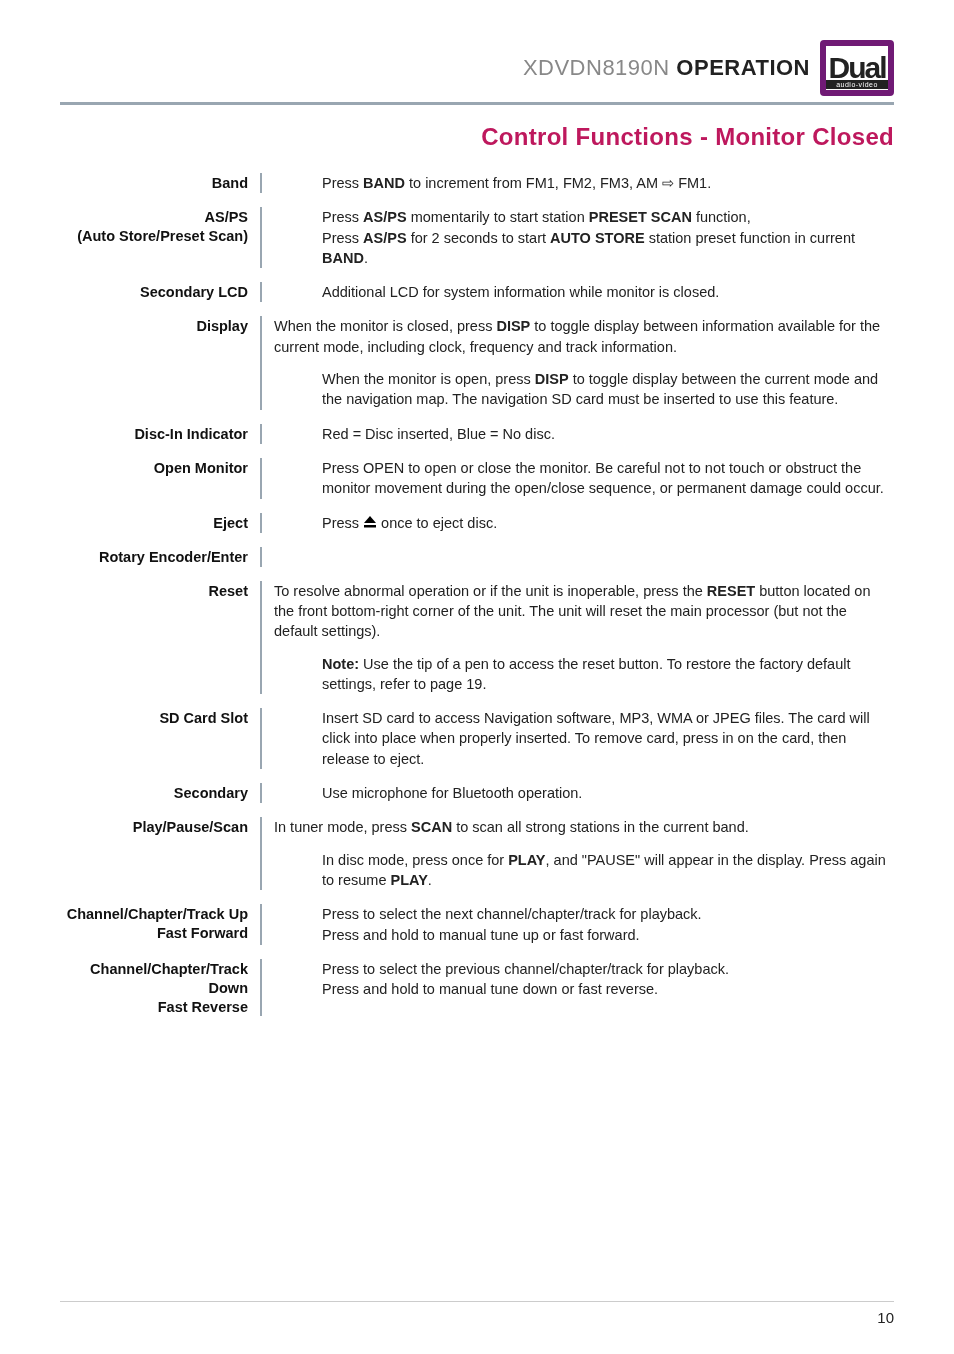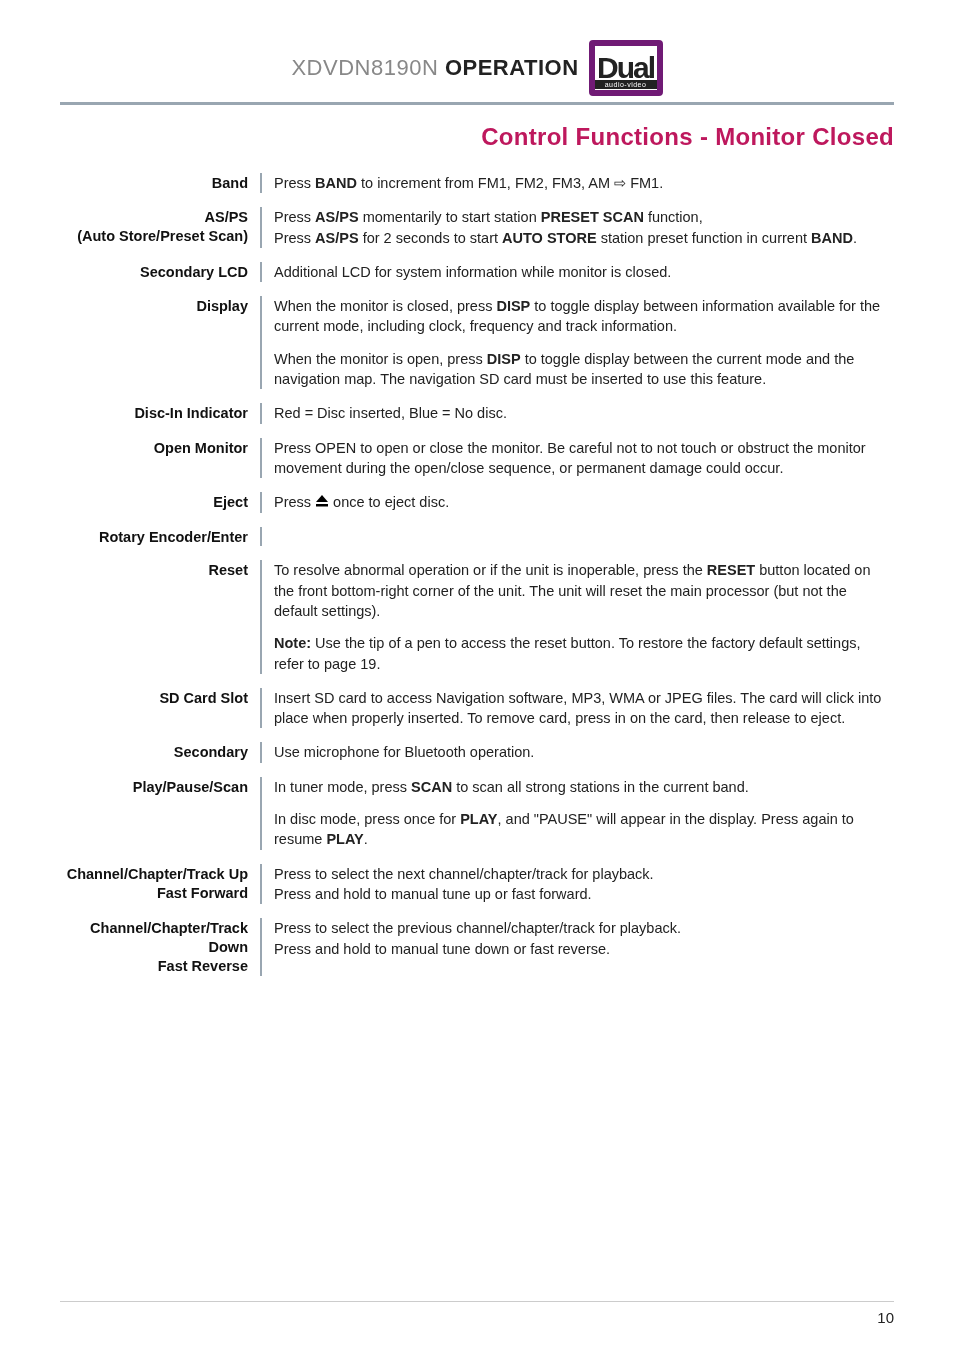--- a/index.html
+++ b/index.html
@@ -9,21 +9,21 @@
     height: 1354px;
     background: #fff;
     color: #222;
     position: relative;
   }
   .page {
     padding: 40px 60px 40px 60px;
   }
   .header-row {
     display: flex;
-    justify-content: center;
+    justify-content: flex-end;
     align-items: center;
     gap: 10px;
     margin-bottom: 6px;
   }
   .header-text {
     font-size: 22px;
     font-weight: normal;
     color: #888;
     letter-spacing: 0.5px;
   }
@@ -92,21 +92,21 @@
     min-height: 100%;
   }
   .desc-col {
     flex: 1;
     padding-left: 12px;
     font-size: 14.5px;
     color: #222;
     line-height: 1.4;
   }
   .desc-col p { margin-bottom: 12px; }
-  .desc-col p:last-child { margin-bottom: 0; }
+  .desc-col p:last-child { margin-bottom: 0; margin-left: 48px; }
   .b { font-weight: bold; }
   .eject-svg { width:14px; height:14px; vertical-align:-1px; display:inline-block; }
   .page-num {
     position: absolute;
     bottom: 28px;
     right: 60px;
     font-size: 15px;
     color: #222;
     text-align: center;
   }

